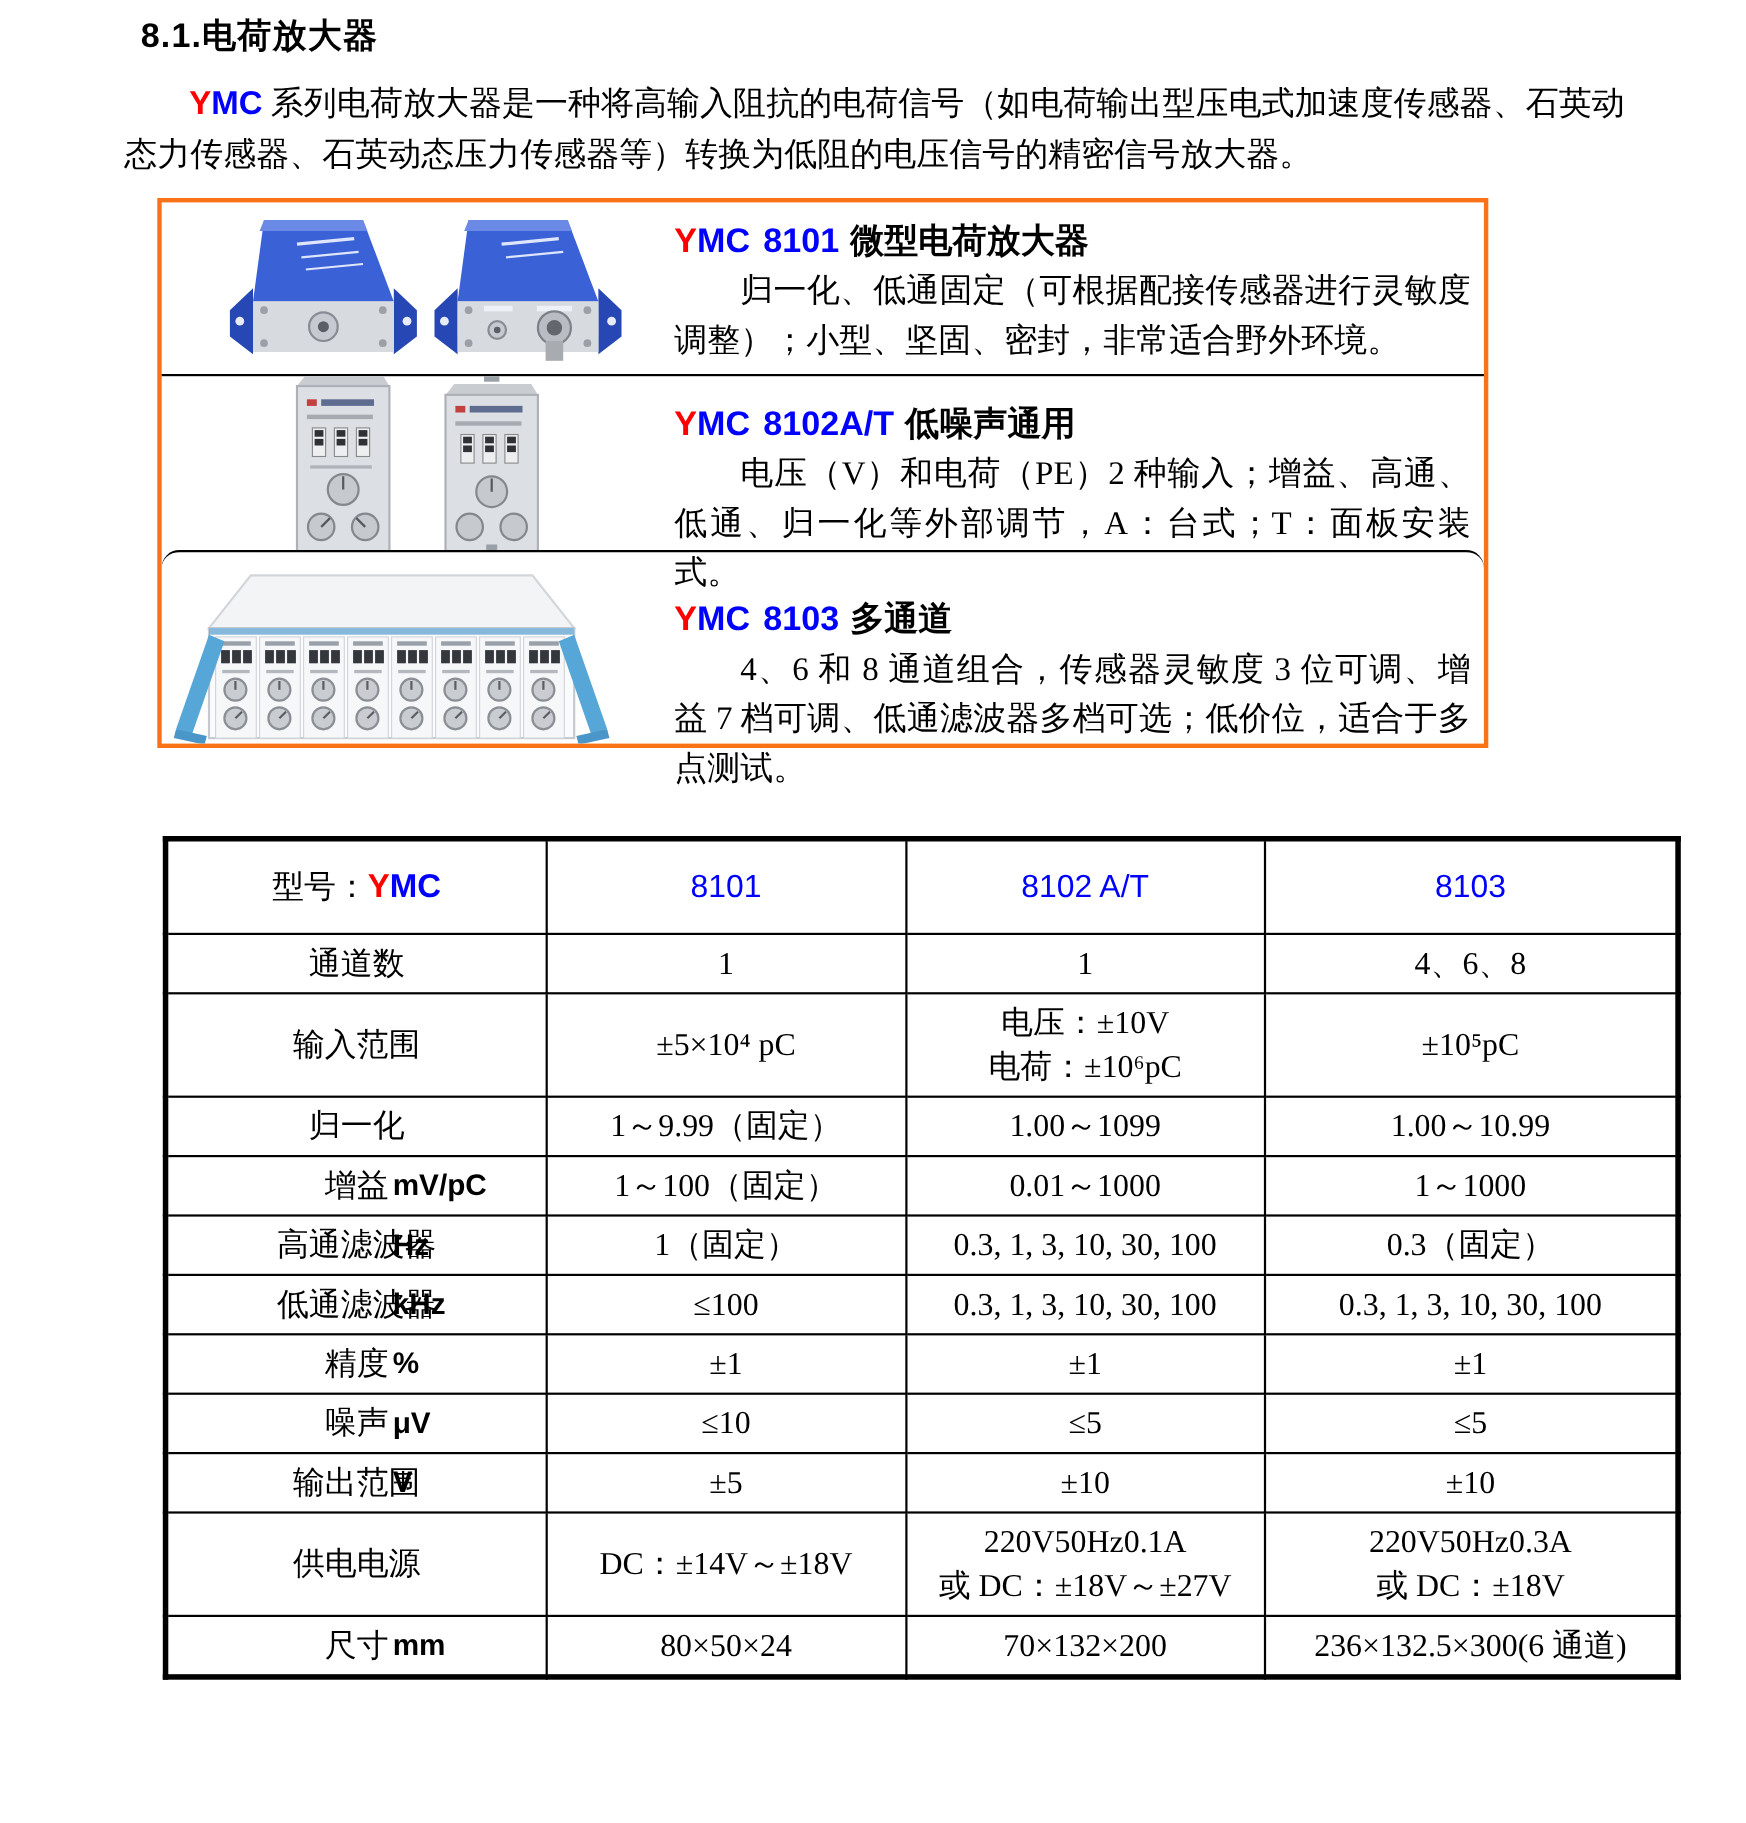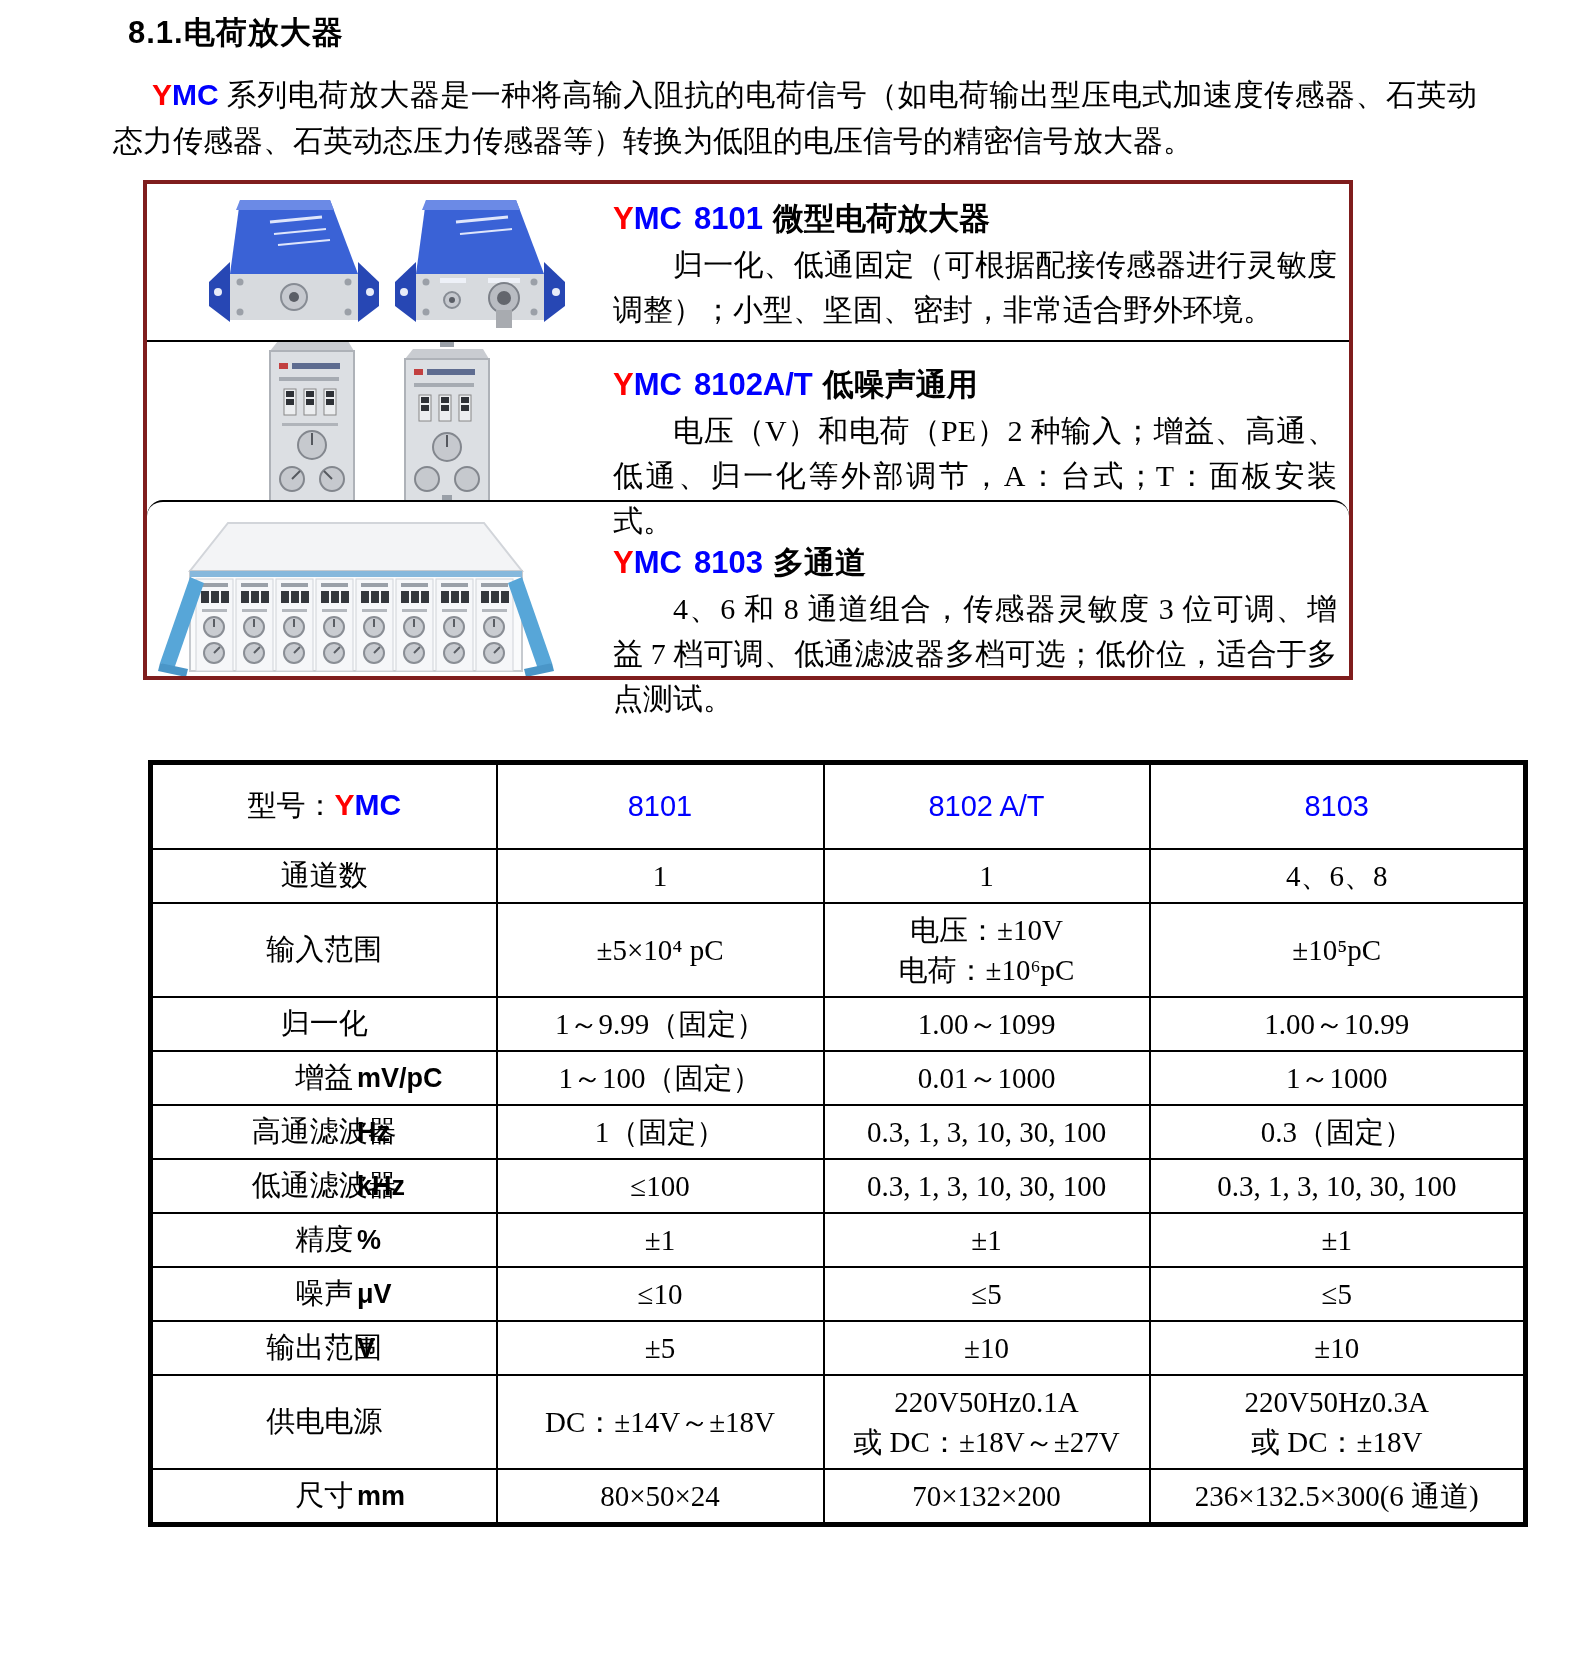--- a/index.html
+++ b/index.html
@@ -14,25 +14,25 @@
 
   .heading {
     margin:12px 0 0 128px;
     font-family:"Liberation Sans","DejaVu Sans",sans-serif;
     font-weight:bold; font-size:31px; letter-spacing:1px;
   }
   .intro {
     margin:18px 0 0 113px; width:1364px;
     font-size:30px; line-height:46px; text-align:justify; text-indent:39px;
   }
-  .intro .brand { font-family:"Liberation Sans","DejaVu Sans",sans-serif; font-weight:bold; }
+  .intro .brand { font-family:"Liberation Sans","DejaVu Sans",sans-serif; font-weight:bold;margin-left:20px; }
 
   .product-box {
     margin:16px 0 0 143px; width:1210px;
-    border:4px solid #7f1d1d;
+    border:4px solid #f97316;
   }
   .prow { display:flex; }
   .prow + .prow { border-top:2px solid #000;justify-content:flex-end; }
   .prow-1 { height:156px; }
   .prow-2 { height:160px; }
   .prow-3 { height:176px;border-radius:16px; }
   .pimg { width:440px; flex:0 0 440px; display:flex; align-items:center; justify-content:center; overflow:hidden; }
   .ptext { flex:1; padding:0 12px 0 26px; }
   .ptitle {
     font-family:"Liberation Sans","DejaVu Sans",sans-serif;

